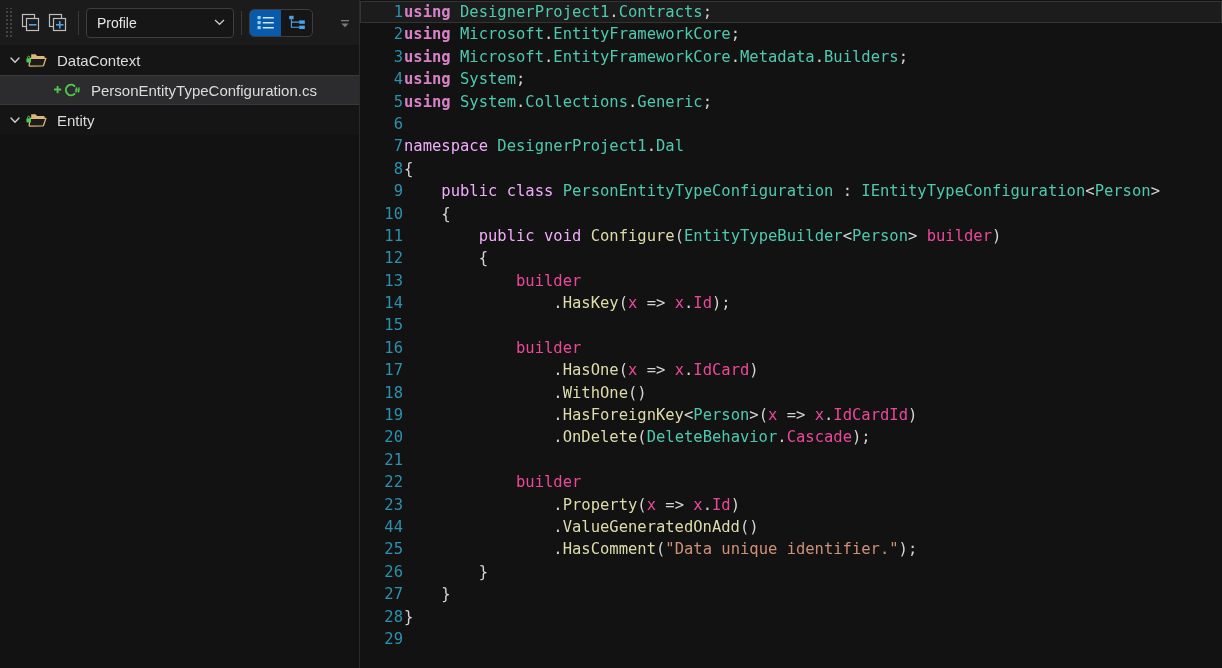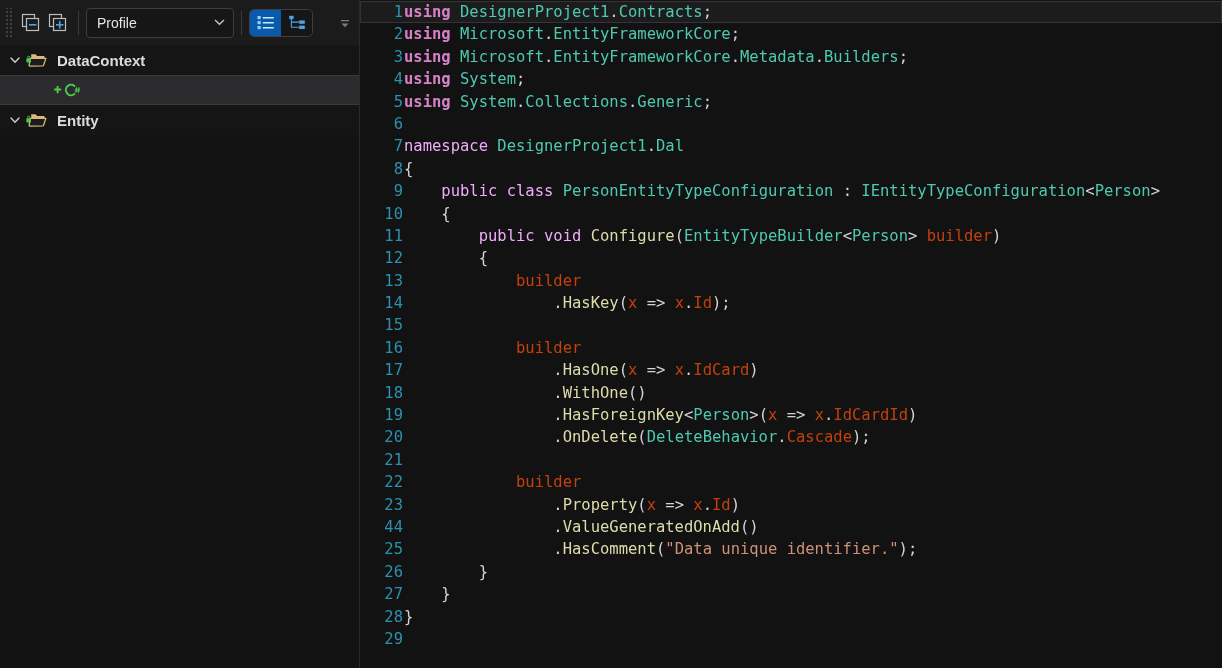--- a/index.html
+++ b/index.html
@@ -108,21 +108,21 @@
   .tree-row {
     height: 30px;
     display: flex;
     align-items: center;
     color: #dcdcdc;
     font-size: 15px;
     white-space: nowrap;
     cursor: default;
     padding-left: 6px;
   }
-  .tree-row.folder { background: #151516; font-weight: bold; }
+  .tree-row.folder { background: #151516; }
   .tree-row.selected {
     background: #2c2c2e;
     border-top: 1px solid #3a3a3c;
     border-bottom: 1px solid #3a3a3c;
     height: 30px;
   }
   .twisty {
     width: 18px; height: 18px;
     display: flex; align-items: center; justify-content: center;
     flex: 0 0 18px;
@@ -181,21 +181,21 @@
     color: #d4d4d4;
     padding-left: 0px;
     overflow: hidden;
   }
 
   
   .k  { color: #f0abfc; }   
   .kp { color: #d782c8; font-weight: bold; }   
   .t  { color: #4ec9b0; }   
   .m  { color: #dcdcaa; }   
-  .v  { color: #c2410c; }   
+  .v  { color: #ec4899; }   
   .s  { color: #ce9178; }   
   .p  { color: #d4d4d4; }   
 </style>
 </head>
 <body>
 
 <div id="app">
 
   <div id="left-panel">
 
@@ -287,20 +287,21 @@
               <rect x="4.65" y="4.95" width="1.9" height="7.2" rx="0.4" fill="#4ec94e"></rect>
               <path d="M22.4 5.0 a5.2 5.2 0 1 0 0 8.0" fill="none" stroke="#4ec94e" stroke-width="2.0" stroke-linecap="round"></path>
               <g stroke="#4ec94e" stroke-width="1.0" stroke-linecap="round">
                 <path d="M24.6 6.6 L24.0 11.3"></path>
                 <path d="M27.0 6.6 L26.4 11.3"></path>
                 <path d="M23.4 8.2 L27.7 8.2"></path>
                 <path d="M23.1 10.0 L27.4 10.0"></path>
               </g>
             </svg>
           </span>
+          <span>PersonEntityTypeConfiguration.cs</span>
         </div>
         <div class="tree-row folder">
           <span class="twisty">
             <svg width="12" height="12" viewBox="0 0 12 12">
               <path d="M2 4 L6 8.2 L10 4" fill="none" stroke="#cfcfcf" stroke-width="1.4" stroke-linecap="round"></path>
             </svg>
           </span>
           <span class="folder-icon">
             <svg width="24" height="18" viewBox="0 0 24 18">
               <path d="M5.2 3.2 h4.4 l1.5 1.7 h6.6 a0.9 0.9 0 0 1 0.9 0.9 v1.2 h-13.4 z" fill="#dcb67a"></path>

